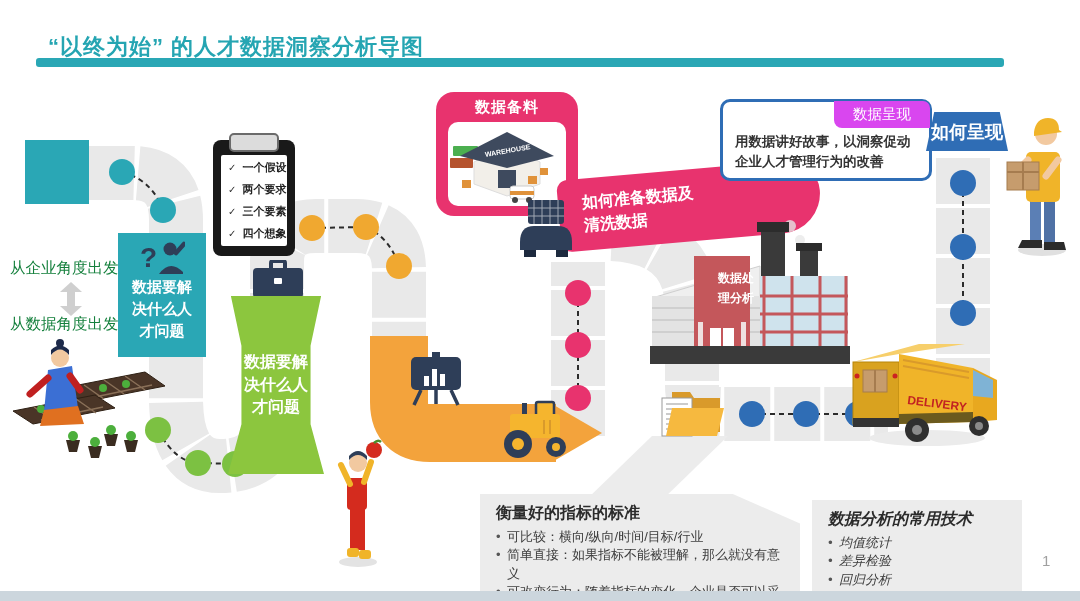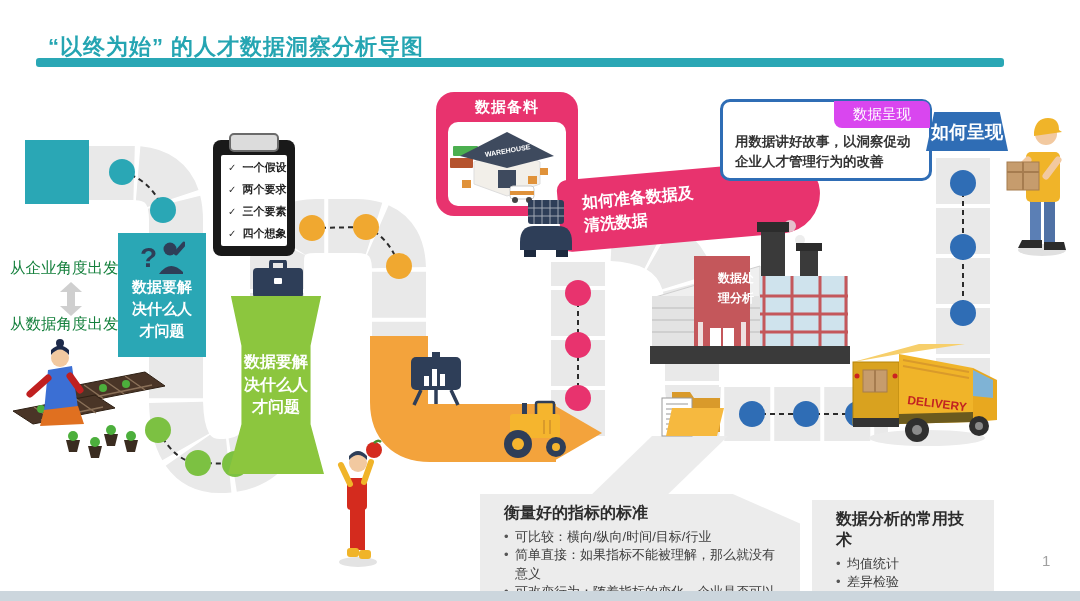--- a/index.html
+++ b/index.html
@@ -49,28 +49,28 @@
                 border-radius:10px;box-sizing:border-box;}
   .present-chip{position:absolute;top:-1px;right:-1px;width:96px;height:27px;background:#d946ef;
                 border-radius:0 7px 0 8px;color:#fff;font-weight:normal;font-size:14.5px;
                 display:flex;align-items:center;justify-content:center;}
   .present-body{padding:30px 8px 0 12px;font-size:13.5px;color:#333;line-height:1.45;font-weight:600;}
   
   .how-present{left:926px;top:112px;width:82px;height:39px;background:#2f6db5;
                clip-path:polygon(10% 0,90% 0,100% 100%,0 100%);display:flex;align-items:center;
                justify-content:center;font-size:18px;}
   
-  .gray-block{background:#ececec;box-sizing:border-box;padding:9px 24px;color:#333;}
+  .gray-block{background:#ececec;box-sizing:border-box;padding:9px 16px;color:#333;}
   .gray-block h3{margin:0 0 4px 0;font-size:16px;color:#2b2b2b;}
   .gray-block ul{margin:0;padding:0;list-style:none;font-size:13px;color:#3c3c3c;line-height:1.42;}
   .gray-block li{position:relative;padding-left:11px;}
   .gray-block li::before{content:"•";position:absolute;left:0;color:#555;}
   .metrics-block{left:480px;top:494px;width:320px;height:98px;
                  clip-path:polygon(0 0,79% 0,100% 30%,100% 100%,0 100%);}
-  .tech-block{left:812px;top:500px;width:182px;height:92px;}
+  .tech-block{left:812px;top:500px;width:210px;height:92px;font-style:italic;}
   
   .footer-bar{left:0;top:591px;width:1080px;height:10px;background:#ccd6dd;}
   .page-num{left:1042px;top:552px;font-size:15px;color:#a0a0a0;}
 </style>
 </head>
 <body>
 
 <div id="canvas">
 
   <svg class="abs" width="1080" height="601" viewBox="0 0 1080 601" style="left:0;top:0">

